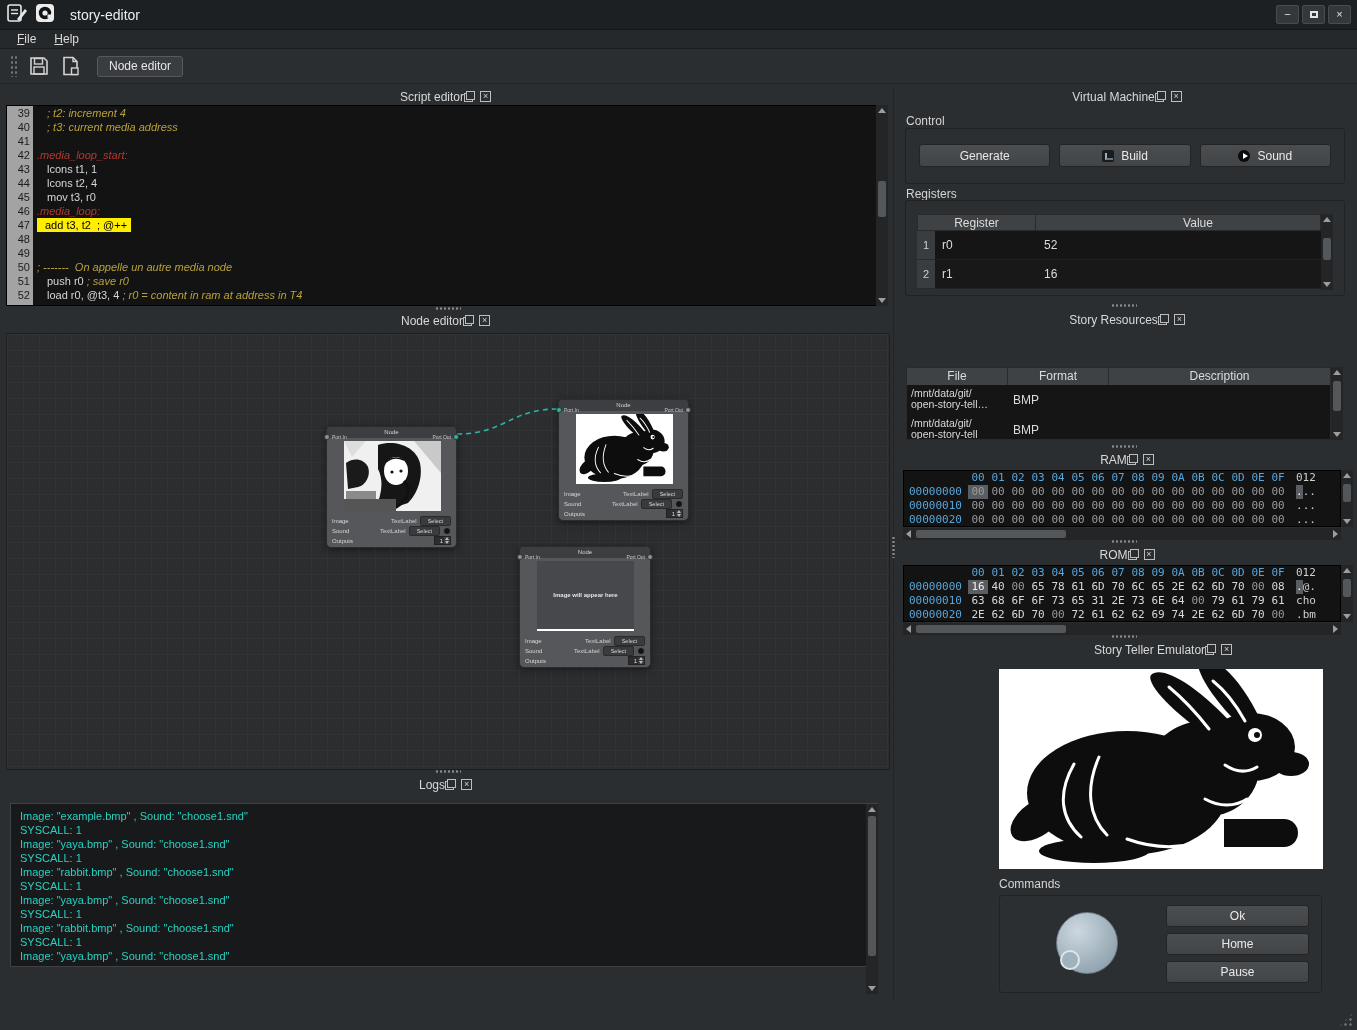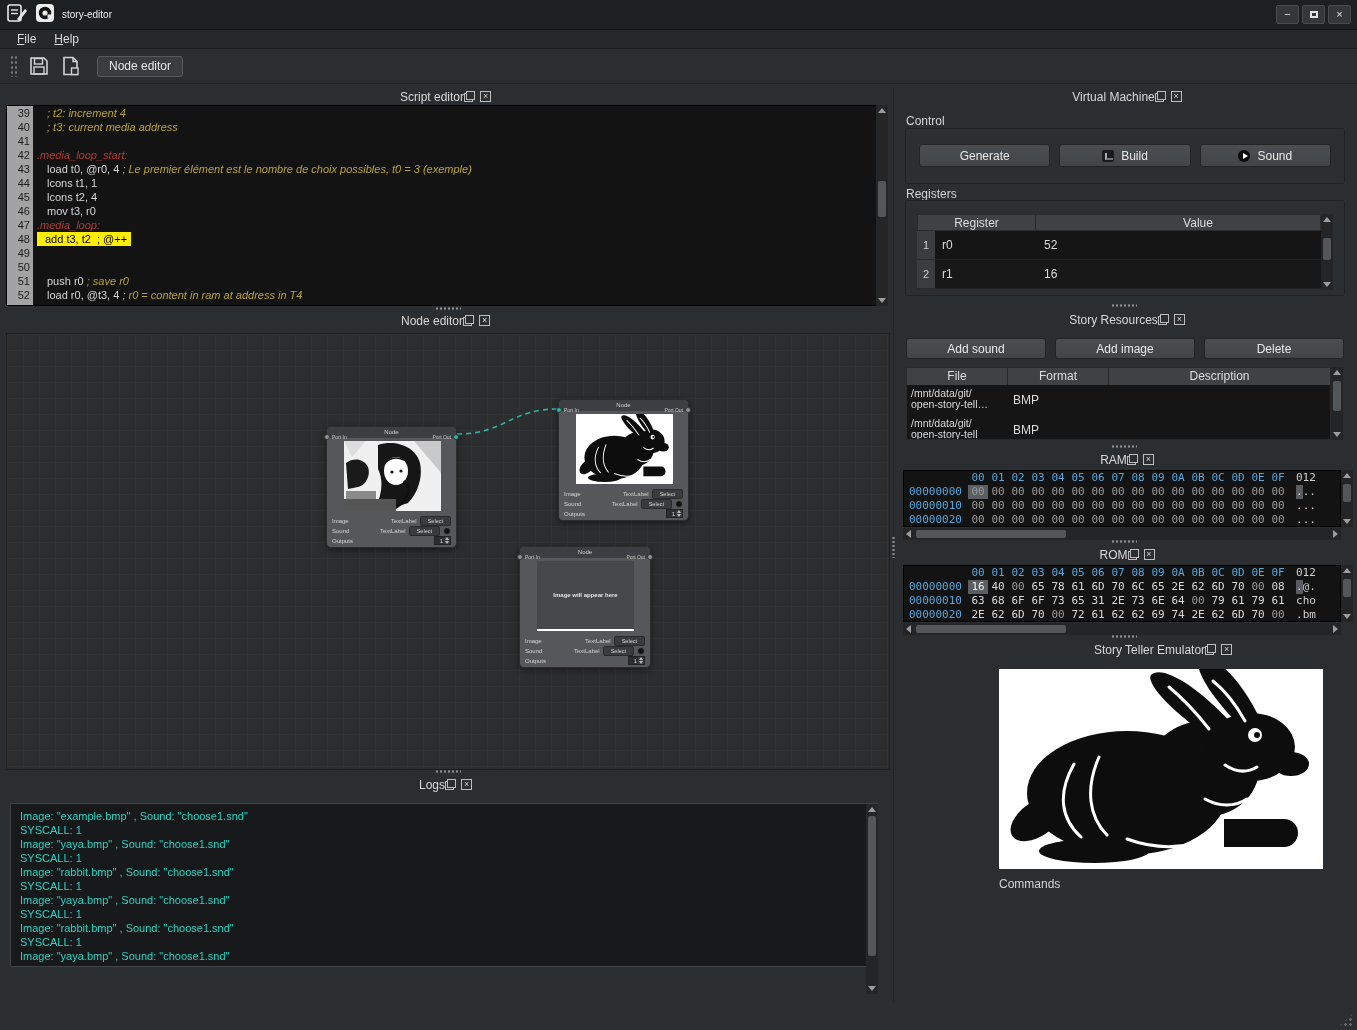--- a/index.html
+++ b/index.html
@@ -4,21 +4,21 @@
 <style>
   * { box-sizing: border-box; margin: 0; padding: 0; }
   html,body { width:1357px; height:1030px; }
   body {
     background:#2b2e30; color:#dcdcdc; position:relative; overflow:hidden;
     font-family:"Liberation Sans", sans-serif;
   }
   
   .titlebar { height:30px; background:#1d2022; border-bottom:1px solid #121416;
     display:flex; align-items:center; padding:0 6px; gap:7px; }
-  .win-title { font-size:10px; color:#ececec; margin-left:0; }
+  .win-title { font-size:14px; color:#ececec; margin-left:8px; }
   .win-btns { margin-left:auto; display:flex; gap:3px; }
   .win-btn { width:23px; height:19px; background:#35383b; border:1px solid #494c4f;
     border-radius:2px; display:flex; align-items:center; justify-content:center;
     color:#e4e4e4; font-size:11px; line-height:1; }
   .glyph-square { width:8px; height:7px; border:2px solid #e4e4e4; }
   
   .menubar { height:19px; background:#26292b; border-bottom:1px solid #191b1d;
     display:flex; align-items:center; padding-left:8px; font-size:12px; }
   .menu-item { padding:1px 9px; }
   .menu-item .u { text-decoration:underline; }
@@ -281,28 +281,28 @@
         <div class="gut-num">50</div>
         <div class="gut-num">51</div>
         <div class="gut-num">52</div>
         <div class="gut-num">53</div>
       </div>
     <div class="code-area" id="code-area">
         <div class="code-line ind"><span class="tok-com">; t2: increment 4</span></div>
         <div class="code-line ind"><span class="tok-com">; t3: current media address</span></div>
         <div class="code-line"></div>
         <div class="code-line"><span class="tok-lbl">.media_loop_start:</span></div>
-        <div class="code-line ind"><span class="tok-code">load t0, @r0, 4 </span><span class="tok-com">; Le premier élément est le nombre de choix possibles, t0 = 3 (exemple)</span></div>
         <div class="code-line ind"><span class="tok-code">lcons t1, 1</span></div>
         <div class="code-line ind"><span class="tok-code">lcons t2, 4</span></div>
         <div class="code-line ind"><span class="tok-code">mov t3, r0</span></div>
         <div class="code-line"><span class="tok-lbl">.media_loop:</span></div>
         <div class="code-line"><span class="tok-hl">add t3, t2  ; @++</span></div>
         <div class="code-line"></div>
         <div class="code-line"></div>
+        <div class="code-line"><span class="tok-com">; -------  On appelle un autre media node</span></div>
         <div class="code-line ind"><span class="tok-code">push r0 </span><span class="tok-com">; save r0</span></div>
         <div class="code-line ind"><span class="tok-code">load r0, @t3, 4 </span><span class="tok-com">; r0 = content in ram at address in T4</span></div>
       </div>
   </div>
   <div class="vscroll" style="right:3px; top:17px; height:201px;">
     <span class="arr arr-up"></span>
       <span class="arr arr-dn"></span>
     <div class="sb-thumb" style="left:2px; width:8px; top:76px; height:36px;"></div>
   </div>
 </div>
@@ -541,31 +541,20 @@
 <div class="dots-h" style="left:1111px; top:303px;"></div>
 
 <div id="res-dock" class="dock">
   <div class="dock-title">
     <span>Story Resources</span>
     <span class="dock-icons">
       <span class="dock-ic ic-float"></span>
       <span class="dock-ic ic-close">×</span>
     </span>
   </div>
-  <div style="position:absolute; left:9px; top:27px; width:438px; display:flex; gap:9px;">
-    <div class="btn res-btn">
-        <span>Add sound</span>
-      </div>
-    <div class="btn res-btn">
-        <span>Add image</span>
-      </div>
-    <div class="btn res-btn">
-        <span>Delete</span>
-      </div>
-  </div>
   <div class="res-table">
     <div class="res-head">
       <div class="res-h-file">File</div>
       <div class="res-h-fmt">Format</div>
       <div class="res-h-desc">Description</div>
     </div>
     <div id="res-body">
         <div class="res-row">
           <div class="res-file">
             <div>/mnt/data/git/</div>
@@ -829,15 +818,29 @@
       <span class="dock-ic ic-float"></span>
       <span class="dock-ic ic-close">×</span>
     </span>
   </div>
   <div class="emu-screen">
     <svg viewBox="0 0 324 200" width="324" height="200">
         <use href="#rabbit-shape"></use>
       </svg>
   </div>
   <div class="sec-label" style="left:66px; top:236px;">Commands</div>
+  <div class="groupbox" style="left:66px; top:254px; width:323px; height:98px;">
+    <div class="knob">
+      <div class="knob-ind"></div>
+    </div>
+    <div class="btn cmd-btn" style="top:9px;">
+        <span>Ok</span>
+      </div>
+    <div class="btn cmd-btn" style="top:37px;">
+        <span>Home</span>
+      </div>
+    <div class="btn cmd-btn" style="top:65px;">
+        <span>Pause</span>
+      </div>
+  </div>
 </div>
 
 <div class="grip"></div>
 
 </body></html>

